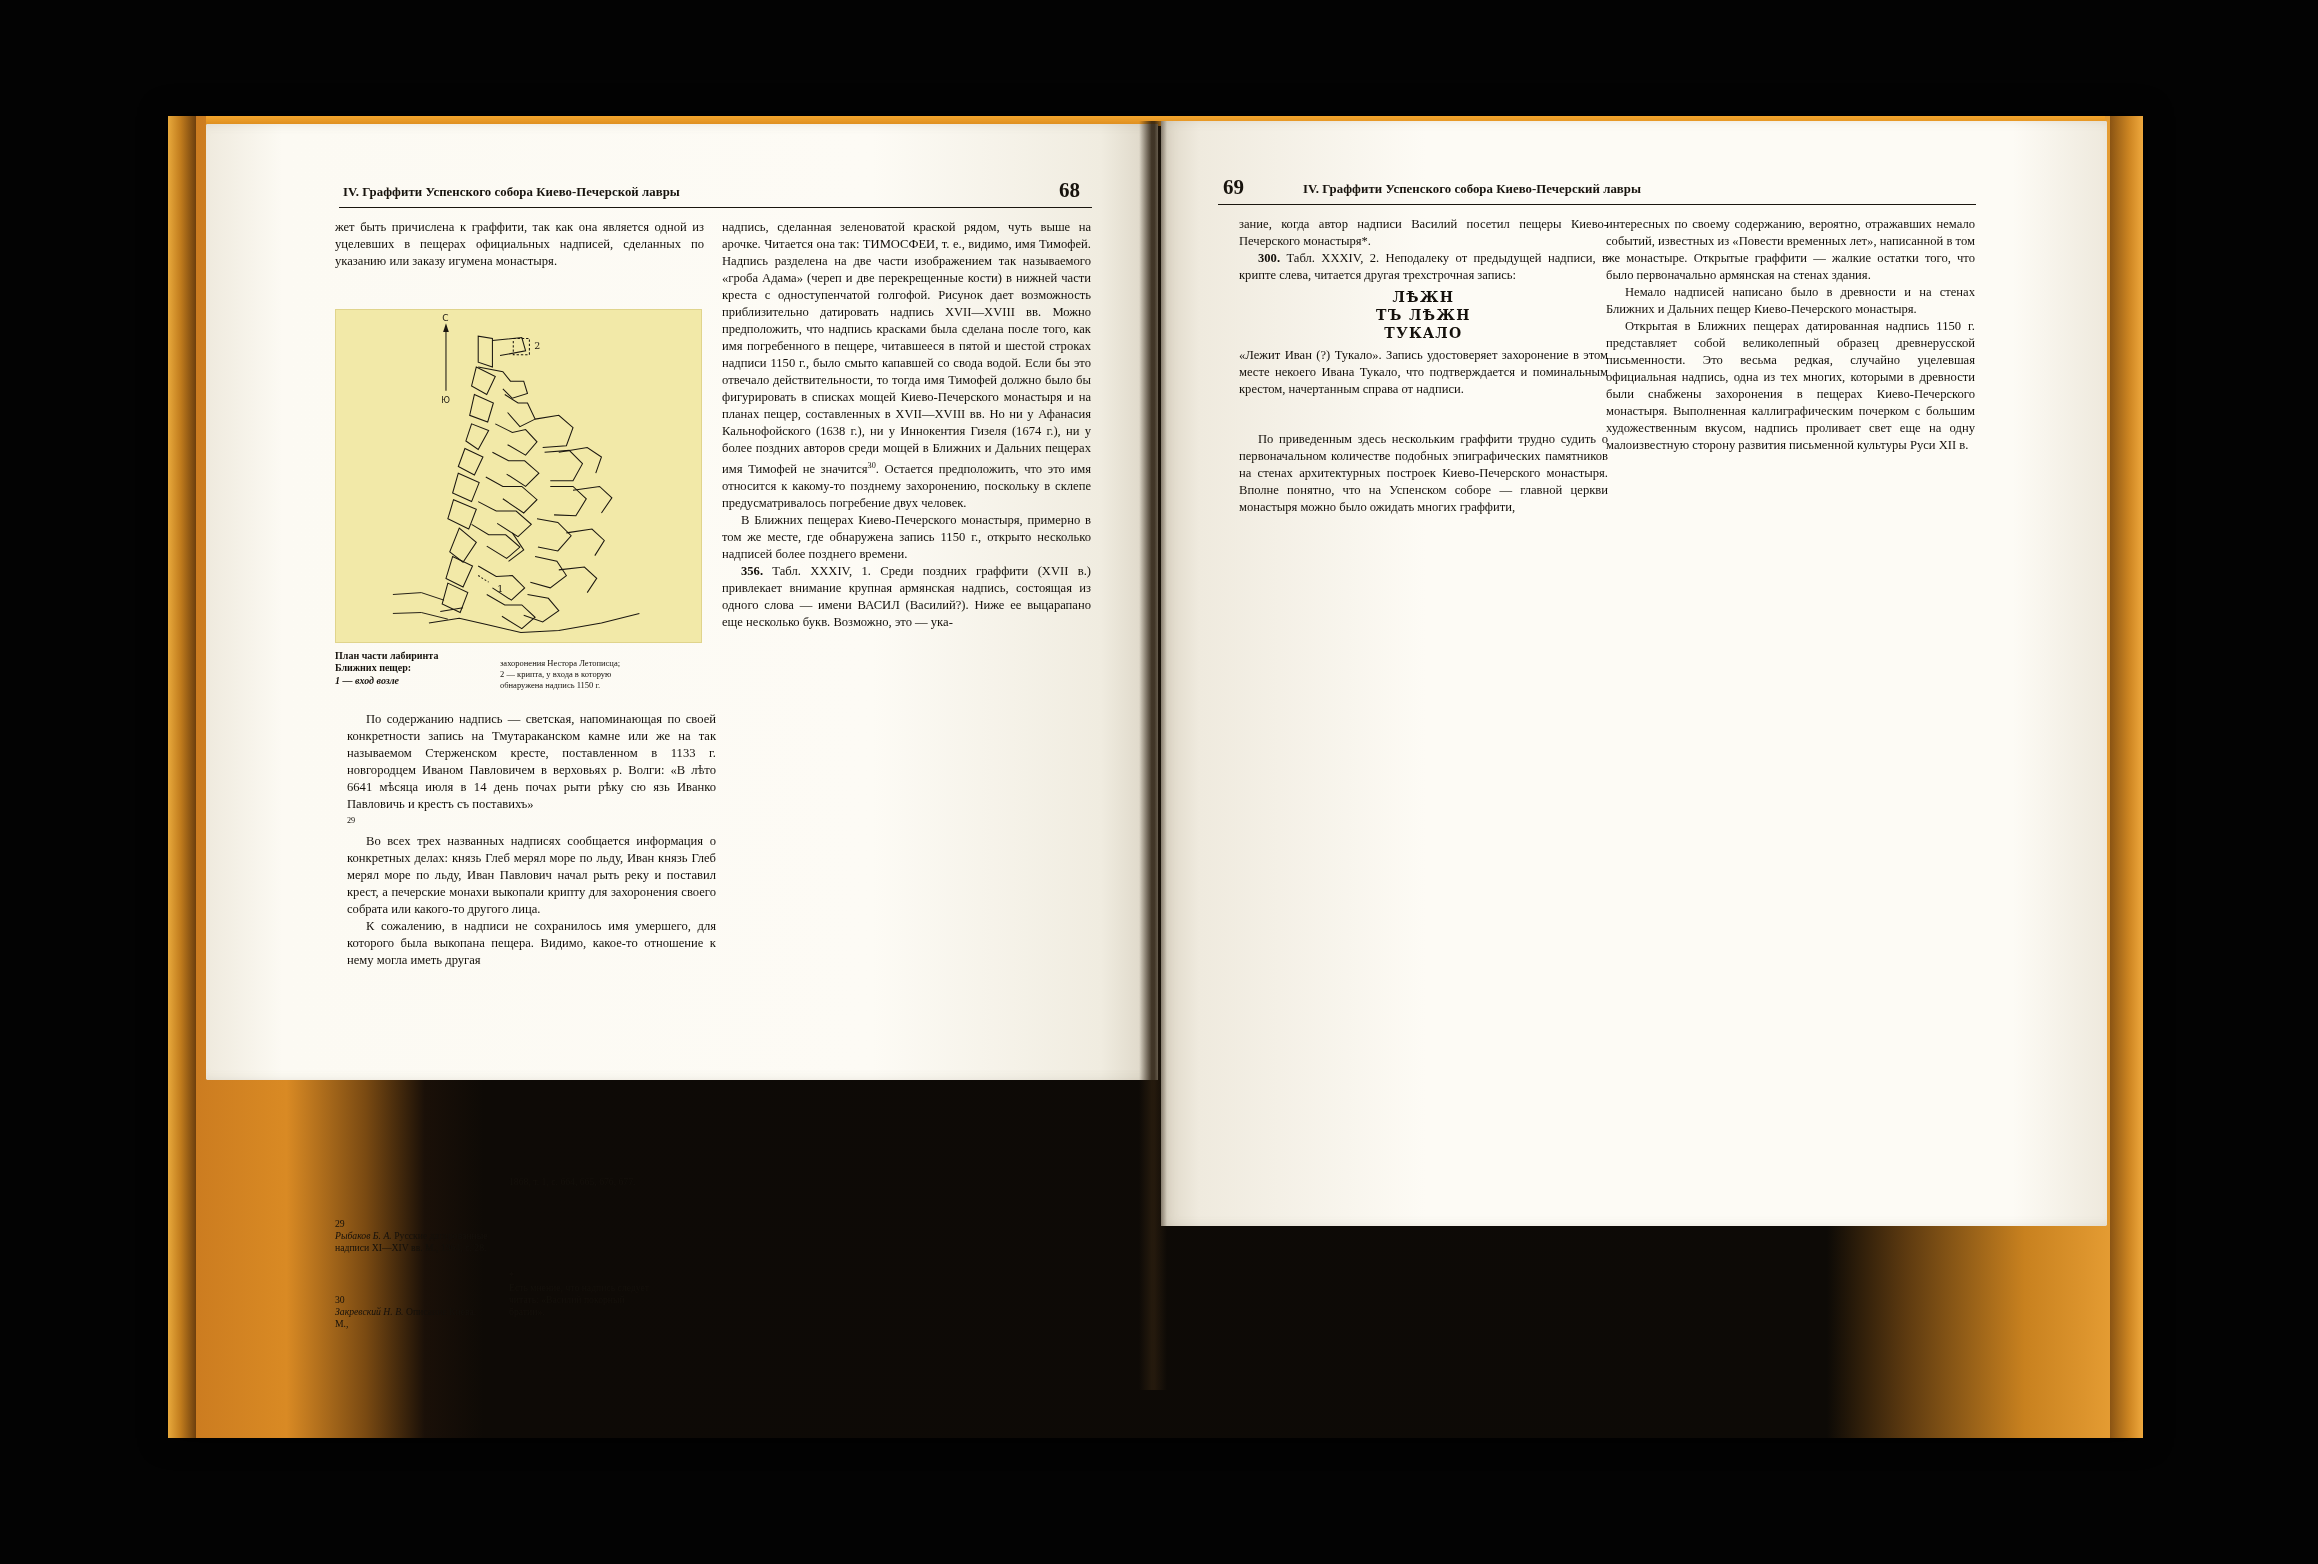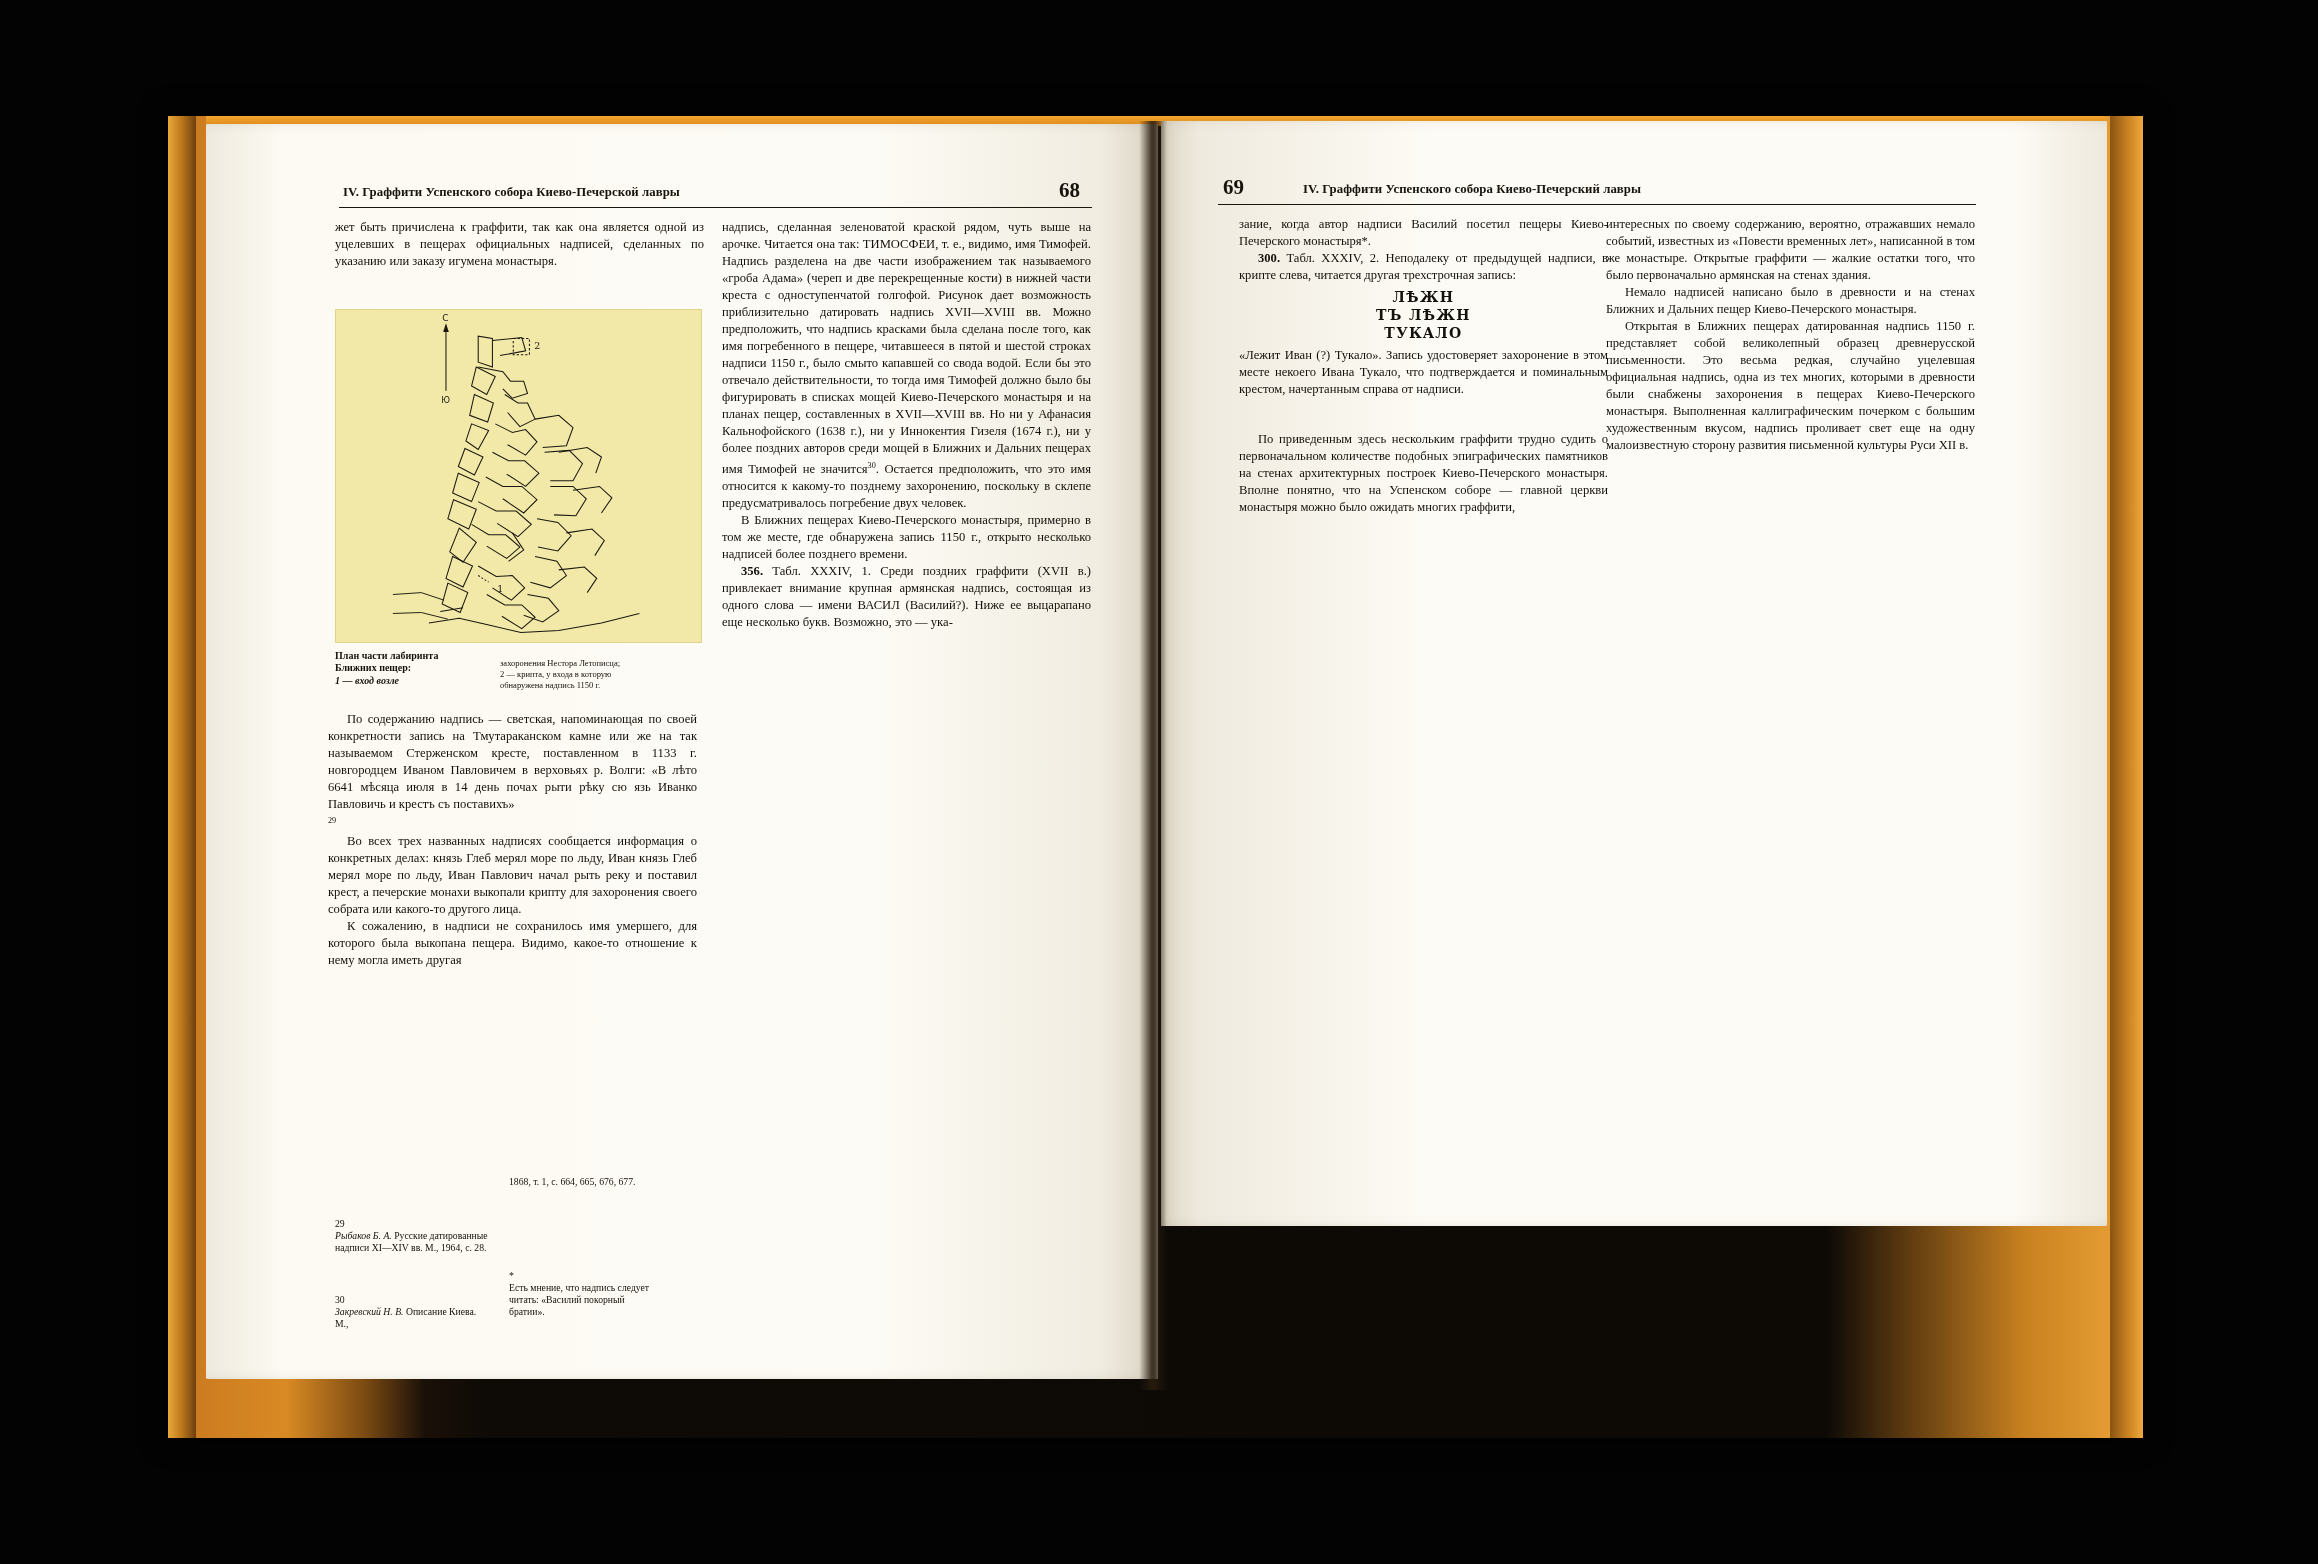--- a/index.html
+++ b/index.html
@@ -50,21 +50,21 @@
     background: linear-gradient(270deg,#efa93e,#cf8723 40%,#8a5413 100%);
   }
   .page-left, .page-right {
     position: absolute;
     top: 0px;
     background: #fbf9f2;
   }
   .page-left {
     left: 38px;
     width: 952px;
-    height: 1255px;
+    height: 956px;
     top: 7.6px;
     background: linear-gradient(90deg,#efeade 0%, #fcfaf3 8%, #fdfbf5 70%, #f0ece0 94%, #d9d2c2 100%);
     border-radius: 1.4px 0 0 1.4px;
     box-shadow: inset -6.6px 0 13.3px -4.7px rgba(120,110,90,0.35);
   }
   .page-right {
     left: 993px;
     width: 946px;
     height: 1105px;
     top: 4.7px;
@@ -233,21 +233,21 @@
             </g>
           </svg>
         </div>
 
         <div class="figcaption" style="left:129px; top:526px; width:142px;font-weight:bold;">
           <div>План части лабиринта Ближних пещер:</div>
           <div><span class="it">1 — вход возле</span></div>
         </div>
         <div class="figcaption-r" style="left:294px; top:534px; width:123px;">захоронения Нестора Летописца; 2 — крипта, у входа в которую обнаружена надпись 1150 г.</div>
 
-        <div class="col" style="left:122px; top:587px; width:369px;">
+        <div class="col" style="left:141px; top:587px; width:369px;">
           <p>По содержанию надпись — светская, напоминающая по своей конкретности запись на Тмутараканском камне или же на так называемом Стерженском кресте, поставленном в 1133 г. новгородцем Иваном Павловичем в верховьях р. Волги: «В лѣто 6641 мѣсяца июля в 14 день почах рыти рѣку сю язь Иванко Павловичь и крестъ съ поставихъ»</p>
           <p class="noind" style="text-indent:0; margin-top:-0.9px;">
             <sup>29</sup>
           </p>
           <p>Во всех трех названных надписях сообщается информация о конкретных делах: князь Глеб мерял море по льду, Иван князь Глеб мерял море по льду, Иван Павлович начал рыть реку и поставил крест, а печерские монахи выкопали крипту для захоронения своего собрата или какого-то другого лица.</p>
           <p>К сожалению, в надписи не сохранилось имя умершего, для которого была выкопана пещера. Видимо, какое-то отношение к нему могла иметь другая</p>
         </div>
 
         <div class="col" style="left:516px; top:95px; width:369px;">
           <p class="noind"><span>надпись, сделанная зеленоватой краской рядом, чуть выше на арочке. Читается она так: ТИМОСФЕИ, т. е., видимо, имя Тимофей. Надпись разделена на две части изображением так называемого «гроба Адама» (череп и две перекрещенные кости) в нижней части креста с одноступенчатой голгофой. Рисунок дает возможность приблизительно датировать надпись XVII—XVIII вв. Можно предположить, что надпись красками была сделана после того, как имя погребенного в пещере, читавшееся в пятой и шестой строках надписи 1150 г., было смыто капавшей со свода водой. Если бы это отвечало действительности, то тогда имя Тимофей должно было бы фигурировать в списках мощей Киево-Печерского монастыря и на планах пещер, составленных в XVII—XVIII вв. Но ни у Афанасия Кальнофойского (1638 г.), ни у Иннокентия Гизеля (1674 г.), ни у более поздних авторов среди мощей в Ближних и Дальних пещерах имя Тимофей не значится</span><sup>30</sup><span>. Остается предположить, что это имя относится к какому-то позднему захоронению, поскольку в склепе предусматривалось погребение двух человек.</span></p>

